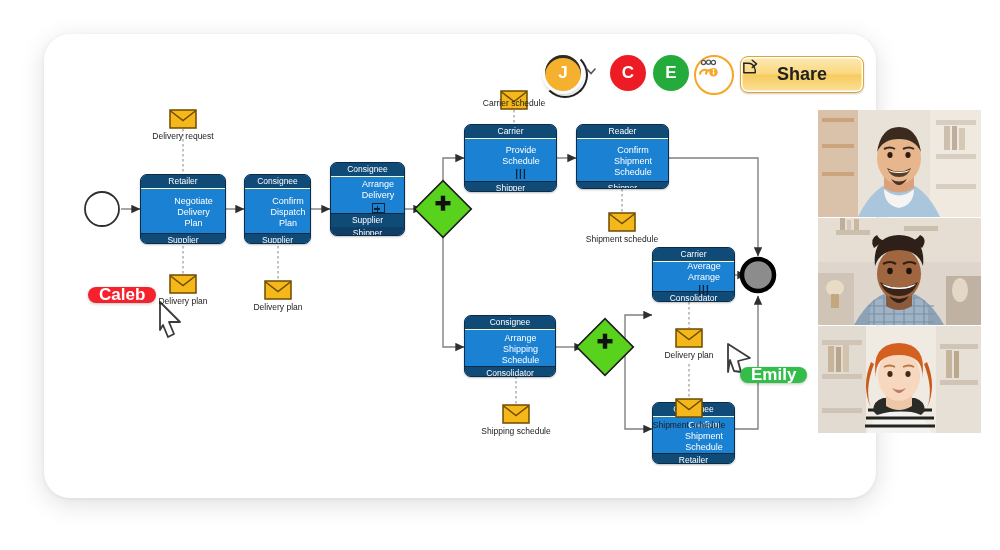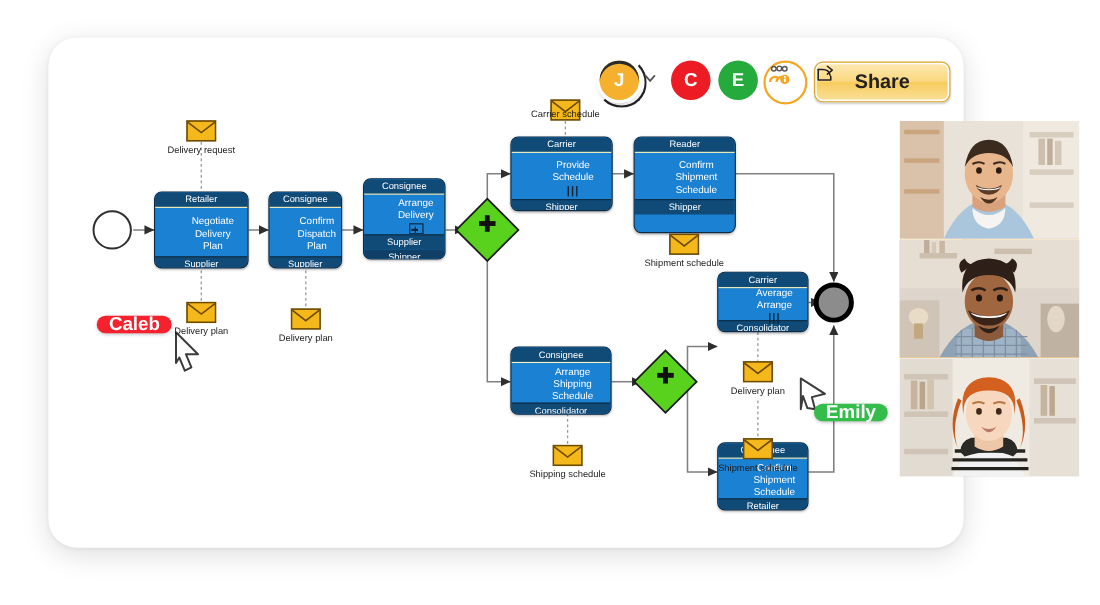--- a/index.html
+++ b/index.html
@@ -212,21 +212,21 @@
 
     <div class="task" style="left:420px;top:90px;width:93px;height:68px;">
       <div class="t-hd">Carrier</div>
       <div class="t-bd" style="height:40px;">
         <span>Provide Schedule</span>
         <span class="mk-par">|||</span>
       </div>
       <div class="t-ft">Shipper</div>
     </div>
 
-    <div class="task" style="left:532px;top:90px;width:93px;height:88px;">
+    <div class="task" style="left:532px;top:90px;width:93px;height:65px;">
       <div class="t-hd">Reader</div>
       <div class="t-bd" style="height:40px;">Confirm Shipment Schedule</div>
       <div class="t-ft">Shipper</div>
     </div>
 
     <div class="task" style="left:608px;top:213px;width:83px;height:55px;">
       <div class="t-hd">Carrier</div>
       <div class="t-bd" style="height:27px;">
         <span>Average Arrange</span>
         <span class="mk-par">|||</span>

